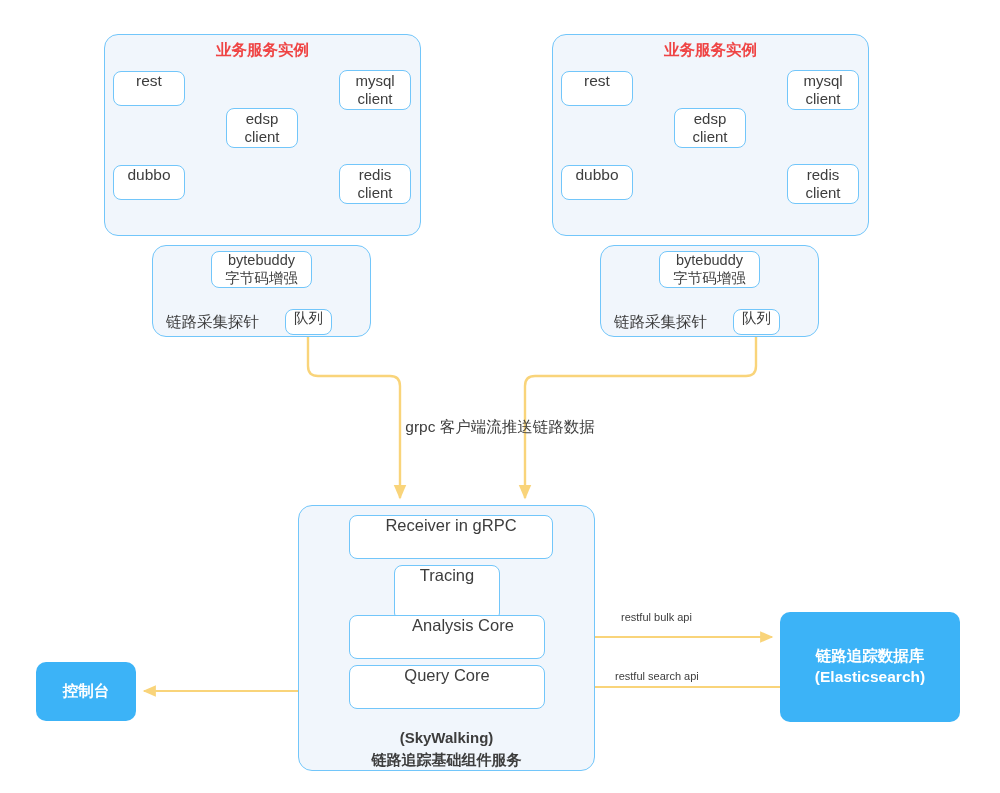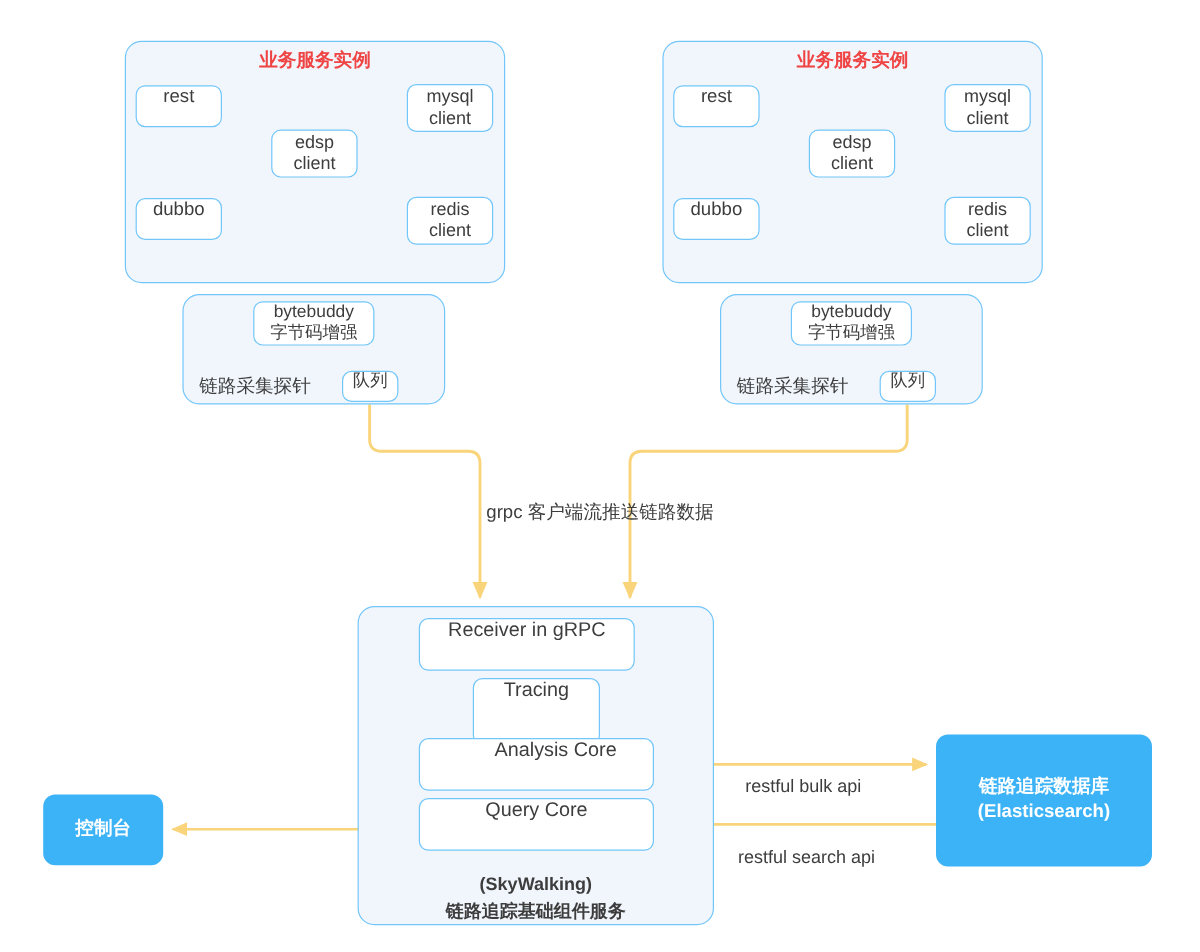--- a/index.html
+++ b/index.html
@@ -74,24 +74,23 @@
     white-space: nowrap;
   }
   .plain-label {
     position: absolute;
     font-size: 15.5px;
     color: #3d3d3d;
     white-space: nowrap;
   }
   .edge-label {
     position: absolute;
-    font-size: 15px;
-    color: #3d3d3d;
-    white-space: nowrap;
-    margin-top: 36px;
+    font-size: 11px;
+    color: #3d3d3d;
+    white-space: nowrap;
   }
   .box-caption {
     position: absolute;
     text-align: center;
     font-size: 15px;
     font-weight: 700;
     color: #3d3d3d;
     line-height: 1.45;
     white-space: nowrap;
   }
@@ -216,21 +215,21 @@
   <div class="plain-label" style="left:614px; top:312px;">链路采集探针</div>
 
   <div class="leaf-box" style="left:733px; top:309px; width:47px; height:26px; font-size:14.5px;">
     <span>队列</span>
   </div>
 
   <div class="plain-label" style="left:0px; top:401px; width:1000px; text-align:center;margin-top:16px;">grpc 客户端流推送链路数据</div>
 
   <div class="group-box" style="left:298px; top:505px; width:297px; height:266px;"></div>
 
-  <div class="leaf-box" style="left:349px; top:515px; width:180px; height:44px; font-size:16.5px;">
+  <div class="leaf-box" style="left:349px; top:515px; width:204px; height:44px; font-size:16.5px;">
     <span>Receiver in gRPC</span>
   </div>
 
   <div class="leaf-box" style="left:394px; top:565px; width:106px; height:56px; font-size:16.5px;">
     <span>Tracing</span>
   </div>
 
   <div class="leaf-box" style="left:349px; top:615px; width:196px; height:44px; font-size:16.5px;padding-left:32px;">
     <span>Analysis Core</span>
   </div>

